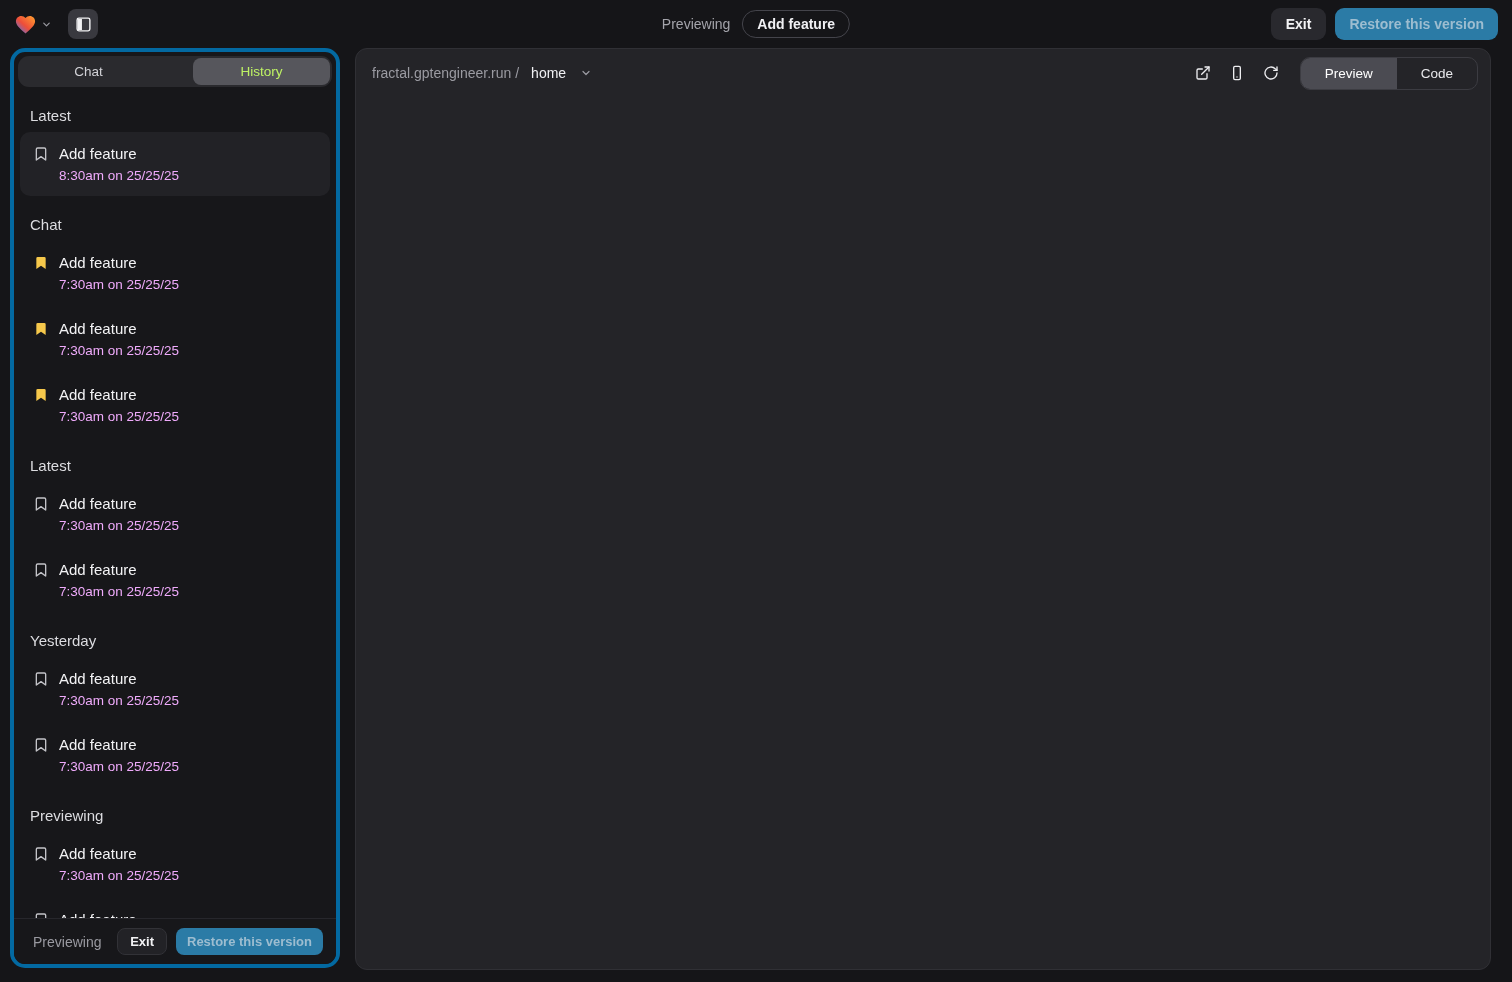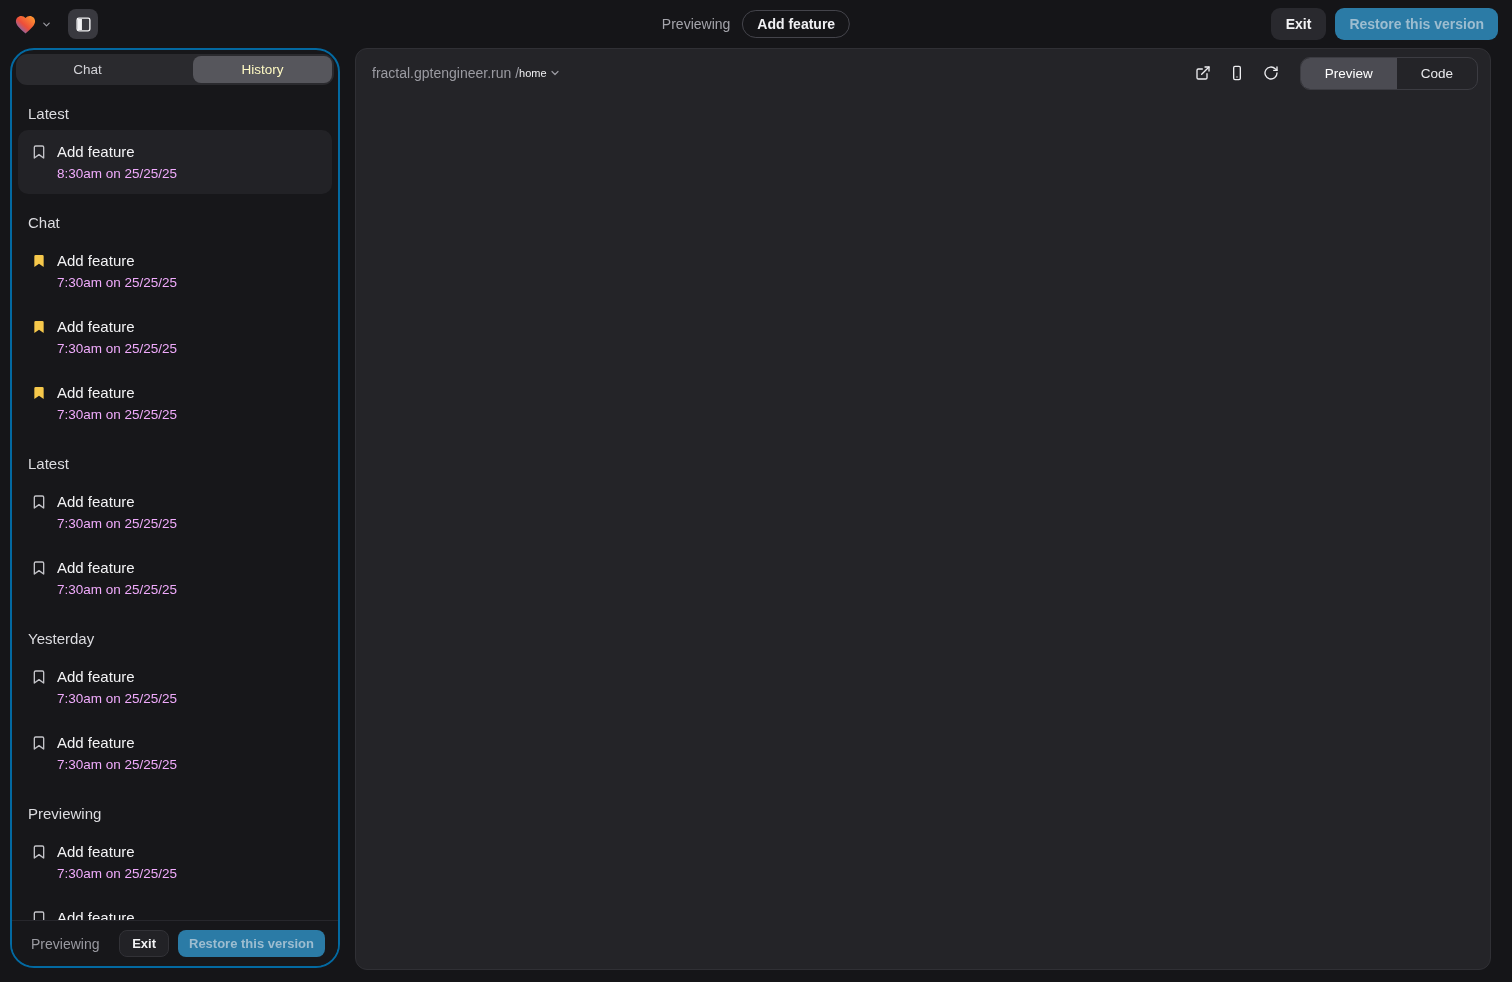--- a/index.html
+++ b/index.html
@@ -46,32 +46,32 @@
     padding:8px 15px; border-radius:9px;
   }
   .btn-restore {
     background:#2b7ba6; color:#9dbdd0; font-size:14px; font-weight:600;
     padding:8px 14px; border-radius:9px;
   }
 
   
   .sidebar {
     position:absolute; left:10px; top:48px; width:330px; bottom:14px;
-    background:#17171a; border:2px solid #0369a1; border-radius:24px;
+    background:#17171a; border:4px solid #0369a1; border-radius:15px;
     display:flex; flex-direction:column; overflow:hidden;
   }
   .tabs {
     margin:4px; height:31px; background:#2a2a2e; border-radius:11px;
     display:flex; padding:2px; flex:none;
   }
   .tab {
     flex:1; border:none; background:transparent; border-radius:8px;
     font-size:13.5px; color:#d2d2d7; font-family:inherit; cursor:pointer;
   }
-  .tab.selected { background:#56565c; color:#fef9c3; font-weight:400;margin-left:36px; }
+  .tab.selected { background:#56565c; color:#bef264; font-weight:400;margin-left:36px; }
 
   .history-list { flex:1; overflow:hidden; padding:2px 6px 0; }
   .section-label {
     font-size:15px; color:#dcdce0; margin:20px 10px 8px; font-weight:400;
   }
   .section:first-child .section-label { margin-top:14px; }
   .history-item {
     display:flex; align-items:flex-start; gap:10px;
     padding:11px 13px; border-radius:10px; cursor:pointer; margin-bottom:2px;
   }
@@ -99,23 +99,23 @@
 
   
   .main-panel {
     position:absolute; left:355px; top:48px; right:21px; bottom:12px;
     background:#242428; border:1px solid #303035; border-radius:12px;
     display:flex; flex-direction:column;
   }
   .preview-header {
     height:48px; flex:none; display:flex; align-items:center; padding:0 12px 0 16px;
   }
-  .url-bar { display:flex; align-items:center; gap:0; cursor:pointer; }
+  .url-bar { display:flex; align-items:center; gap:12px; cursor:pointer; }
   .url-site { font-size:14px; color:#9b9ba2; }
-  .url-page { font-size:11px; color:#f0f0f3; font-weight:500; }
+  .url-page { font-size:14px; color:#f0f0f3; font-weight:500; }
   .url-chev { color:#9b9ba2; margin-left:2px; }
   .preview-actions { margin-left:auto; display:flex; align-items:center; gap:4px; }
   .icon-btn {
     width:30px; height:30px; background:transparent; border:none; border-radius:8px;
     display:flex; align-items:center; justify-content:center; color:#ededf0; cursor:pointer;
   }
   .view-toggle {
     margin-left:10px; display:flex; border:1px solid #3c3c42; border-radius:10px;
     overflow:hidden; background:#242428;
   }

